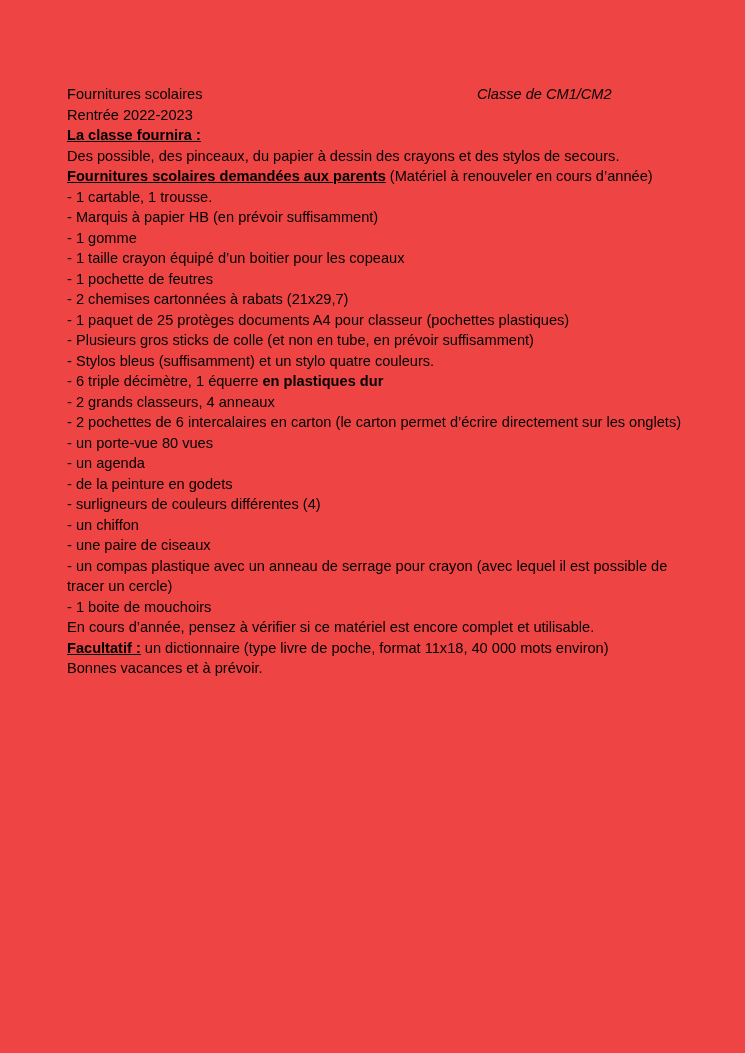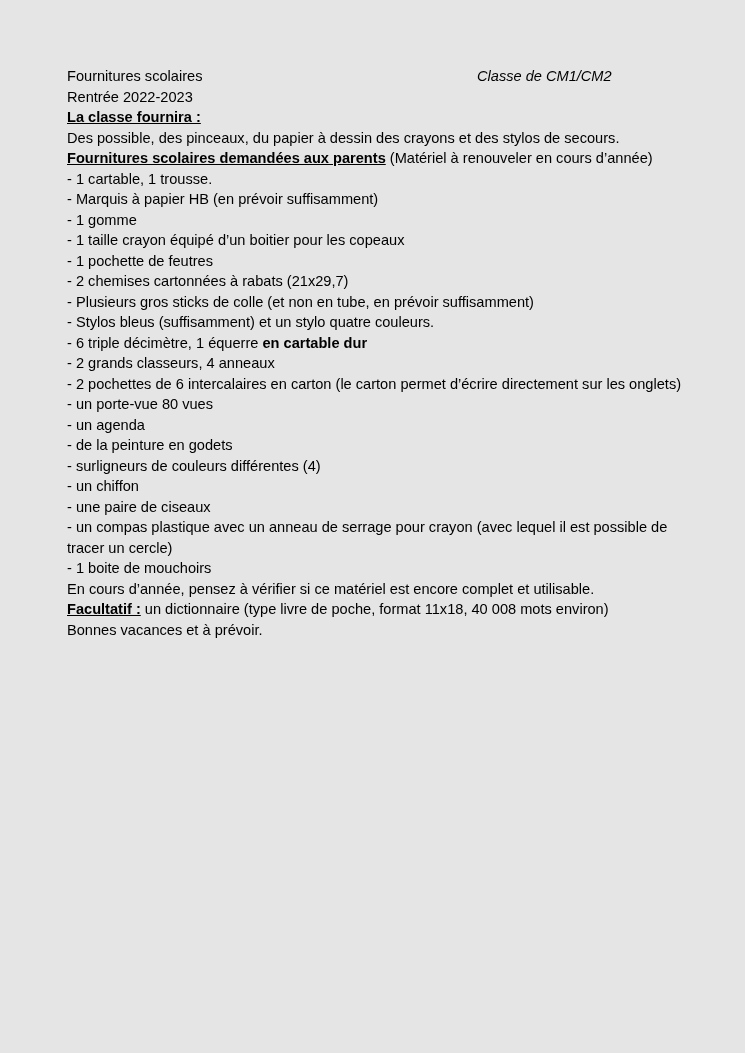--- a/index.html
+++ b/index.html
@@ -14,22 +14,22 @@
     font-family: "Liberation Sans", sans-serif;
     font-size: 14.6px;
     line-height: 20.5px;
     color: #000000;
     -webkit-font-smoothing: antialiased;
   }
   .page {
     box-sizing: border-box;
     width: 745px;
     height: 1053px;
-    padding: 66px 56px 0 67px;
-    background: #e5e5e5;
+    padding: 84px 56px 0 67px;
+    background: #ef4444;
   }
   .content {
     width: 624px;
   }
   .hdr {
     position: relative;
   }
   .hdr-right {
     position: absolute;
     left: 410px;
@@ -66,36 +66,37 @@
     </div>
 
     <div class="para gap-1">
       <div class="line"><span class="bu">Fournitures scolaires demandées aux parents</span><span> (Matériel à renouveler en cours d’année)</span></div>
       <div class="line"><span>- 1 cartable, 1 trousse.</span><span class="b"></span></div>
       <div class="line"><span>- Marquis à papier HB (en prévoir suffisamment)</span><span class="b"></span></div>
       <div class="line"><span>- 1 gomme</span><span class="b"></span></div>
       <div class="line"><span>- 1 taille crayon équipé d’un boitier pour les copeaux</span><span class="b"></span></div>
       <div class="line"><span>- 1 pochette de feutres</span><span class="b"></span></div>
       <div class="line"><span>- 2 chemises cartonnées à rabats (21x29,7)</span><span class="b"></span></div>
+      <div class="line"><span>- 1 paquet de 25 protèges documents A4 pour classeur (pochettes plastiques)</span><span class="b"></span></div>
       <div class="line"><span>- Plusieurs gros sticks de colle (et non en tube, en prévoir suffisamment)</span><span class="b"></span></div>
       <div class="line"><span>- Stylos bleus (suffisamment) et un stylo quatre couleurs.</span><span class="b"></span></div>
-      <div class="line"><span>- 6 triple décimètre, 1 équerre </span><span class="b">en cartable dur</span></div>
+      <div class="line"><span>- 6 triple décimètre, 1 équerre </span><span class="b">en plastiques dur</span></div>
       <div class="line"><span>- 2 grands classeurs, 4 anneaux</span><span class="b"></span></div>
       <div class="line"><span>- 2 pochettes de 6 intercalaires en carton (le carton permet d’écrire directement sur les onglets)</span><span class="b"></span></div>
       <div class="line"><span>- un porte-vue 80 vues</span><span class="b"></span></div>
       <div class="line"><span>- un agenda</span><span class="b"></span></div>
       <div class="line"><span>- de la peinture en godets</span><span class="b"></span></div>
       <div class="line"><span>- surligneurs de couleurs différentes (4)</span><span class="b"></span></div>
       <div class="line"><span>- un chiffon</span><span class="b"></span></div>
       <div class="line"><span>- une paire de ciseaux</span><span class="b"></span></div>
       <div class="line"><span>- un compas plastique avec un anneau de serrage pour crayon (avec lequel il est possible de tracer un cercle)</span><span class="b"></span></div>
       <div class="line"><span>- 1 boite de mouchoirs</span><span class="b"></span></div>
     </div>
 
     <div class="para gap-1">En cours d’année, pensez à vérifier si ce matériel est encore complet et utilisable.</div>
 
-    <div class="para gap-1"><span class="bu">Facultatif :</span><span> un dictionnaire (type livre de poche, format 11x18, 40 008 mots environ)</span></div>
+    <div class="para gap-1"><span class="bu">Facultatif :</span><span> un dictionnaire (type livre de poche, format 11x18, 40 000 mots environ)</span></div>
 
     <div class="para gap-2">Bonnes vacances et à prévoir.</div>
 
 
   </div>
 </div>
 
 </body></html>

